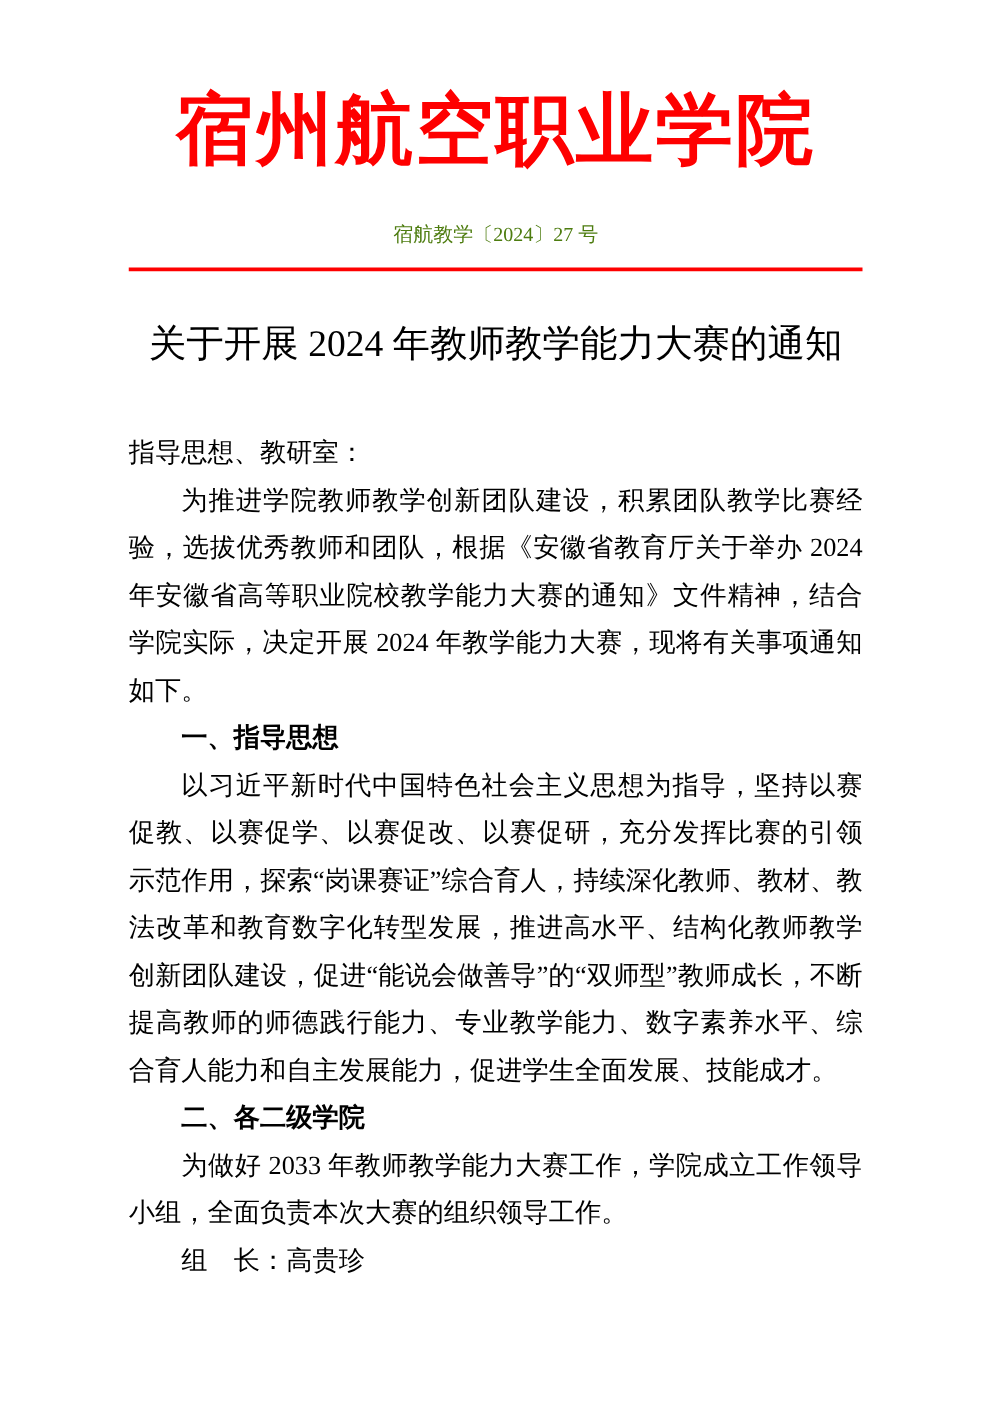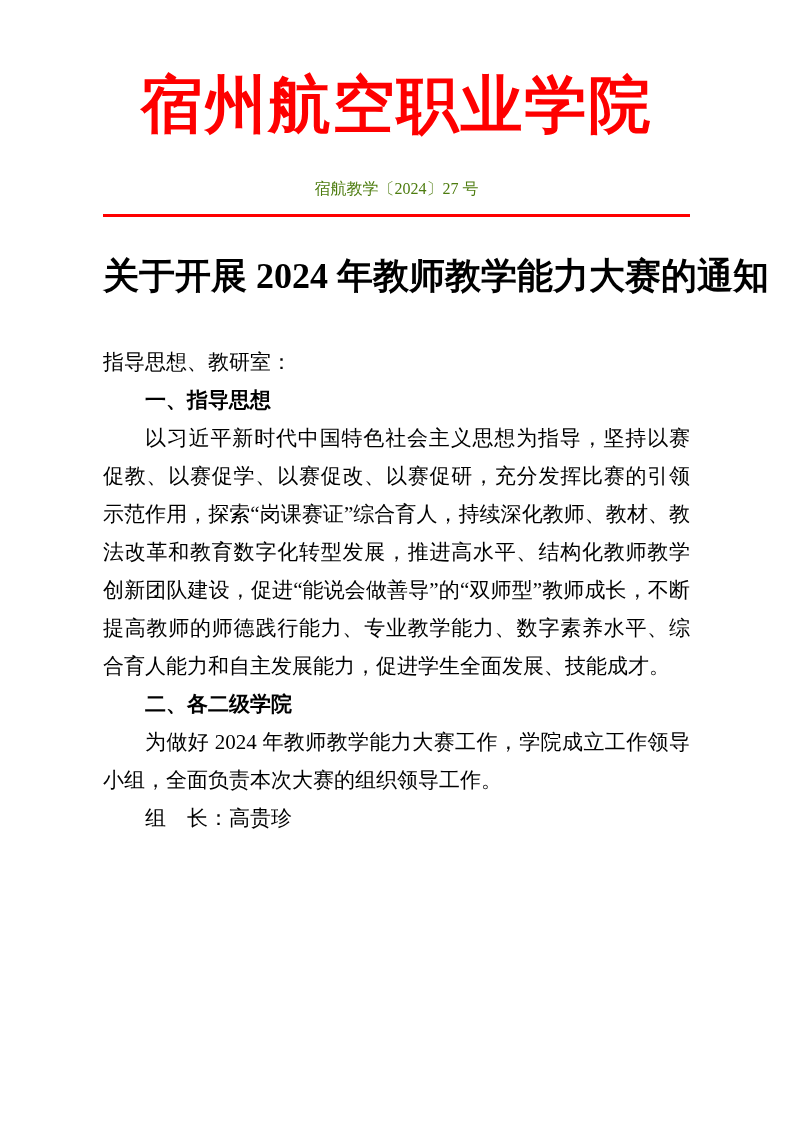--- a/index.html
+++ b/index.html
@@ -39,25 +39,25 @@
     color: #4d7c0f;
   }
   .red-divider {
     margin-top: 12px;
     height: 0;
     border: none;
     border-top: 3px solid #fe0000;
     width: 100%;
   }
   .notice-title {
-    margin: 0;
+    margin: 16px;
     margin-top: 41px;
-    font-size: 36px;
+    font-size: 30px;
     line-height: 36px;
-    font-weight: bold;
+    font-weight: normal;
     text-align: center;
     color: #000000;
     white-space: nowrap;
   }
   .body-text {
     margin-top: 49px;
     font-size: 21px;
     line-height: 38px;
     text-align: justify;
     text-justify: inter-ideograph;
@@ -87,20 +87,21 @@
   <h1 class="agency-name">宿州航空职业学院</h1>
 
   <div class="doc-number">宿航教学〔2024〕27 号</div>
 
   <hr class="red-divider">
 
   <h2 class="notice-title">关于开展 2024 年教师教学能力大赛的通知</h2>
 
   <div class="body-text">
     <p class="salutation">指导思想、教研室：</p>
+    <p class="para">为推进学院教师教学创新团队建设，积累团队教学比赛经验，选拔优秀教师和团队，根据《安徽省教育厅关于举办 2024 年安徽省高等职业院校教学能力大赛的通知》文件精神，结合学院实际，决定开展 2024 年教学能力大赛，现将有关事项通知如下。</p>
     <p class="section-heading">一、指导思想</p>
     <p class="para">以习近平新时代中国特色社会主义思想为指导，坚持以赛促教、以赛促学、以赛促改、以赛促研，充分发挥比赛的引领示范作用，探索“岗课赛证”综合育人，持续深化教师、教材、教法改革和教育数字化转型发展，推进高水平、结构化教师教学创新团队建设，促进“能说会做善导”的“双师型”教师成长，不断提高教师的师德践行能力、专业教学能力、数字素养水平、综合育人能力和自主发展能力，促进学生全面发展、技能成才。</p>
     <p class="section-heading">二、各二级学院</p>
-    <p class="para">为做好 2024 年教师教学能力大赛工作，学院成立工作领导小组，全面负责本次大赛的组织领导工作。</p>
+    <p class="para">为做好 2033 年教师教学能力大赛工作，学院成立工作领导小组，全面负责本次大赛的组织领导工作。</p>
     <p class="role-line">组　长：高贵珍</p>
   </div>
 
 </div>
 
 </body></html>

